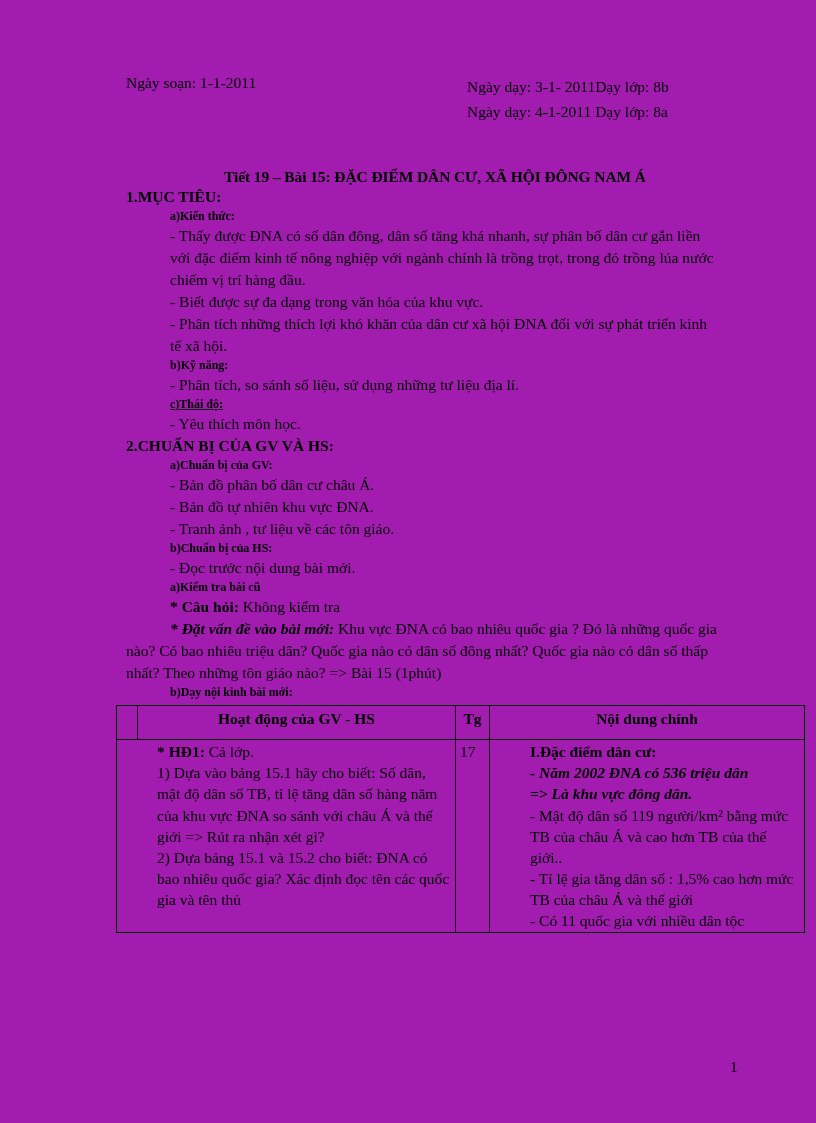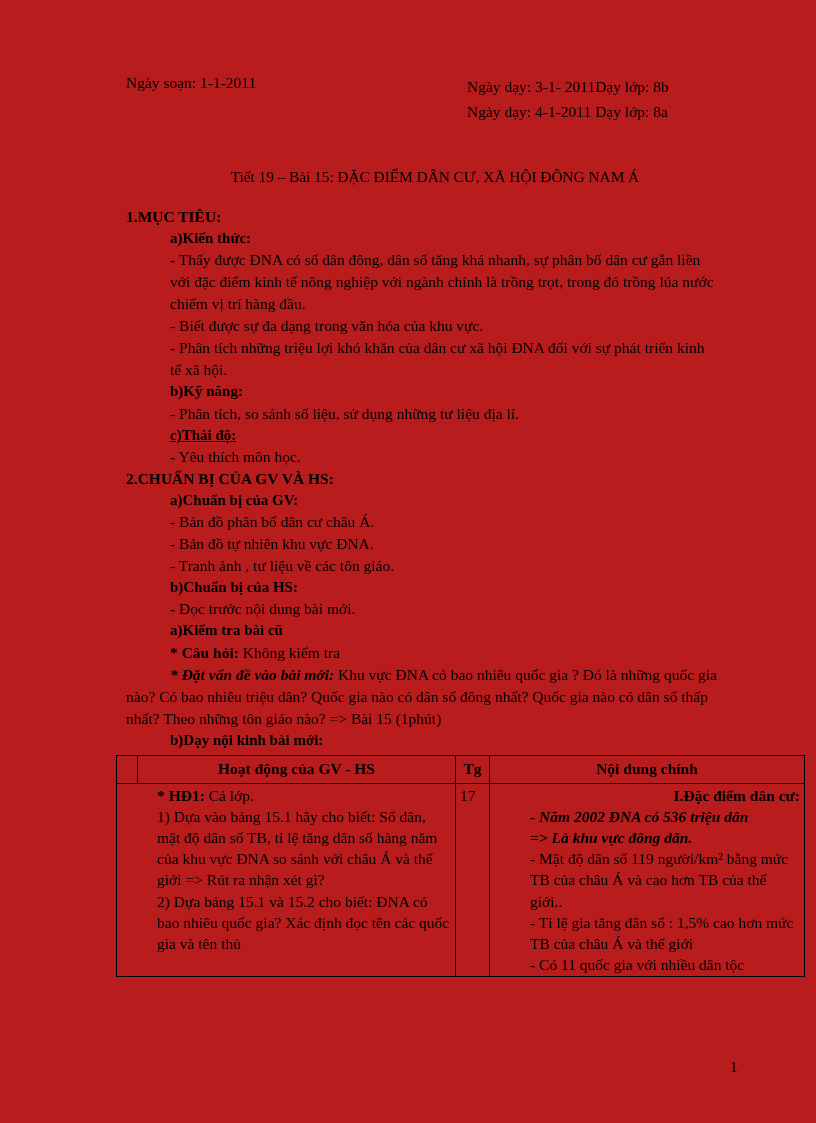--- a/index.html
+++ b/index.html
@@ -9,21 +9,21 @@
     background: #ffffff;
   }
   body {
     font-family: "Liberation Serif", "DejaVu Serif", serif;
     color: #000000;
   }
   .page {
     position: relative;
     width: 816px;
     height: 1123px;
-    background: #b91c1c;
+    background: #a21caf;
     margin: 0 auto;
     overflow: hidden;
     box-sizing: border-box;
   }
   .content {
     position: absolute;
     left: 126px;
     top: 74px;
     width: 592px;
   }
@@ -47,59 +47,58 @@
     font-size: 15.5px;
     line-height: 1.62;
     white-space: nowrap;
     margin-left: 29px;
   }
 
   
   .doc-title {
     margin-top: 38px;
     text-align: center;
-    font-weight: normal;
+    font-weight: bold;
     font-size: 15.5px;
     letter-spacing: -0.1px;
     padding-left: 26px;
     white-space: nowrap;
   }
 
   
   .sec {
-    margin-top: 20px;
   }
   .lvl0 {
     font-weight: bold;
     font-size: 15.5px;
     line-height: 1.42;
   }
   .lvl1 {
     margin-left: 44px;
-    font-size: 15px;
+    font-size: 12px;
     line-height: 1.42;
   }
   .lvl1.b { font-weight: bold; }
   .lvl1.u { text-decoration: underline; font-weight: bold; }
   .para {
     margin-left: 44px;
     font-size: 15.5px;
     line-height: 1.42;
   }
   .flow {
     font-size: 15.5px;
     line-height: 1.42;
     text-indent: 44px;
     font-family: Liberation Serif, serif;
   }
   .bi {
     font-weight: bold;
     font-style: italic;
   }
-  .bld { font-weight: bold; text-align: right; }
+  .bld { font-weight: bold; }
 
   
   table.plan {
     border-collapse: collapse;
     width: 688px;
     margin-top: 4px;
     margin-left: -10px;
     table-layout: fixed;
   }
   table.plan td, table.plan th {
@@ -107,21 +106,21 @@
     padding: 1px 4px;
     vertical-align: top;
     font-size: 15.5px;
     line-height: 1.36;
     font-weight: normal;
   }
   table.plan th {
     text-align: center;
     font-weight: bold;
     padding-top: 2px;
-    padding-bottom: 4px;
+    padding-bottom: 10px;
     white-space: nowrap;
   }
   .col-spacer  { width: 21px; }
   .col-acts    { width: 318px; }
   .col-tg      { width: 34px; }
   .col-content { width: 315px; }
 
   td.tg-cell { text-align: left; }
   td.acts-cell, td.content-cell { padding-left: 5px; }
 
@@ -152,21 +151,21 @@
       </div>
     </div>
 
     <div class="doc-title">Tiết 19 – Bài 15: ĐẶC ĐIỂM DÂN CƯ, XÃ HỘI ĐÔNG NAM Á</div>
 
     <div class="sec">
       <div class="lvl0">1.MỤC TIÊU:</div>
       <div class="lvl1 b">a)Kiến thức:</div>
       <div class="para">- Thấy được ĐNA có số dân đông, dân số tăng khá nhanh, sự phân bố dân cư gắn liền với đặc điểm kinh tế nông nghiệp với ngành chính là trồng trọt, trong đó trồng lúa nước chiếm vị trí hàng đầu.</div>
       <div class="para">- Biết được sự đa dạng trong văn hóa của khu vực.</div>
-      <div class="para">- Phân tích những triệu lợi khó khăn của dân cư xã hội ĐNA đối với sự phát triển kinh tế xã hội.</div>
+      <div class="para">- Phân tích những thích lợi khó khăn của dân cư xã hội ĐNA đối với sự phát triển kinh tế xã hội.</div>
       <div class="lvl1 b">b)Kỹ năng:</div>
       <div class="para">- Phân tích, so sánh số liệu, sử dụng những tư liệu địa lí.</div>
       <div class="lvl1 u">c)Thái độ:</div>
       <div class="para">- Yêu thích môn học.</div>
     </div>
 
     <div>
       <div class="lvl0">2.CHUẨN BỊ CỦA GV VÀ HS:</div>
       <div class="lvl1 b">a)Chuẩn bị của GV:</div>
       <div class="para">- Bản đồ phân bố dân cư châu Á.</div>

